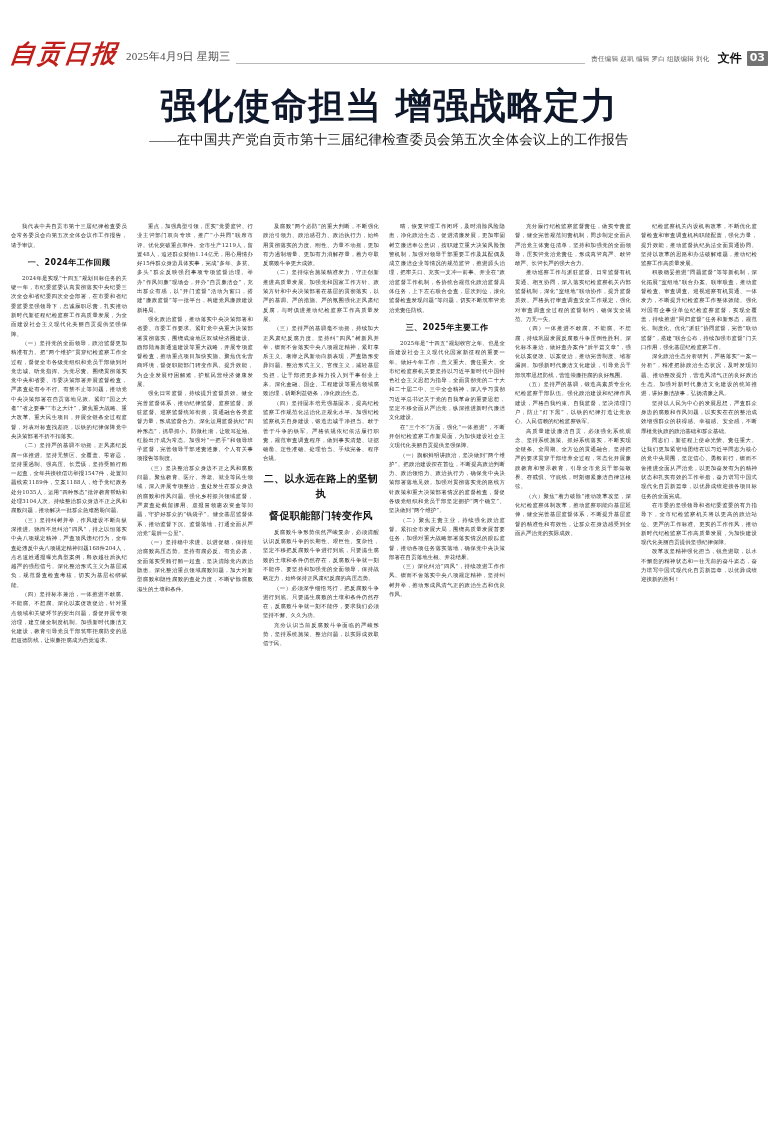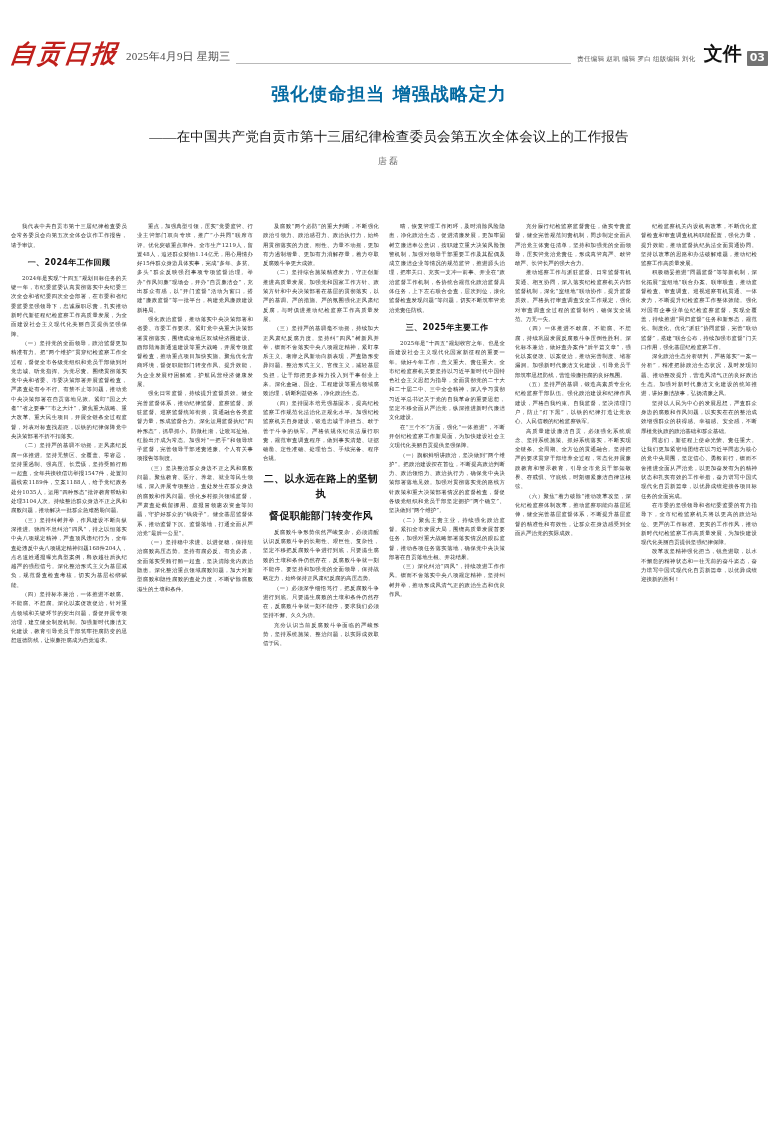--- a/index.html
+++ b/index.html
@@ -46,21 +46,21 @@
     height:1px;
   }
   .mast-credits{
     font-size:6.5px;
     color:#555;
     padding:0 0 6px 0;
     white-space:nowrap;
     letter-spacing:.3px;
   }
   .mast-doc{
-    font-size:19px;
+    font-size:12px;
     font-weight:bold;
     color:#111;
     padding:0 5px 3px 8px;
     white-space:nowrap;
   }
   .page-badge{
     background:#737373;
     color:#fff;
     font-size:11px;
     font-weight:bold;
@@ -73,27 +73,27 @@
   }
 
   
   .head-wrap{
     margin:12px 16px 0 16px;
     text-align:center;
   }
   .headline{
     font-family:"DejaVu Sans","Liberation Sans",sans-serif;
     font-weight:bold;
-    font-size:18px;
+    font-size:36px;
     line-height:1.32;
     letter-spacing:1px;
-    color:#0369a1;
+    color:#0f172a;
   }
   .subhead{
-    margin-top:22px;
+    margin-top:1px;
     font-size:13.5px;
     letter-spacing:.2px;
     color:#1a1a1a;
     white-space:nowrap;
   }
   .subdate{
     margin-top:6px;
     font-size:10px;
     color:#1a1a1a;
   }
@@ -154,21 +154,20 @@
   <div class="mast-date">2025年4月9日 星期三</div>
   <div class="mast-rule"></div>
   <div class="mast-credits">责任编辑 赵凯   编辑 罗白   组版编辑 刘化</div>
   <div class="mast-doc">文件</div>
   <div class="page-badge">03</div>
 </div>
 
 <div class="head-wrap">
   <div class="headline">强化使命担当  增强战略定力</div>
   <div class="subhead">——在中国共产党自贡市第十三届纪律检查委员会第五次全体会议上的工作报告</div>
-  <div class="byline">唐磊</div>
 </div>
 
 <div class="cols" id="cols">
     <div class="col">
       <p class="ptext">我代表中共自贡市第十三届纪律检查委员会常务委员会向第五次全体会议作工作报告，请予审议。</p>
       <div class="sec-h">一、2024年工作回顾</div>
       <p class="ptext">2024年是实现“十四五”规划目标任务的关键一年，市纪委监委认真贯彻落实中央纪委三次全会和省纪委四次全会部署，在市委和省纪委监委坚强领导下，忠诚履职尽责，扎实推动新时代新征程纪检监察工作高质量发展，为全面建设社会主义现代化美丽自贡提供坚强保障。</p>
       <p class="ptext">（一）坚持党的全面领导，政治监督更加精准有力。把“两个维护”贯穿纪检监察工作全过程，督促全市各级党组织和党员干部做到对党忠诚、听党指挥、为党尽责。围绕贯彻落实党中央和省委、市委决策部署开展监督检查，严肃查处有令不行、有禁不止等问题，推动党中央决策部署在自贡落地见效。紧盯“国之大者”“省之要事”“市之大计”，聚焦重大战略、重大改革、重大民生项目，开展全链条全过程监督，对表对标查找差距，以铁的纪律保障党中央决策部署不折不扣落实。</p>
       <p class="ptext">（二）坚持严的基调不动摇，正风肃纪反腐一体推进。坚持无禁区、全覆盖、零容忍，坚持重遏制、强高压、长震慑，坚持受贿行贿一起查，全年共接收信访举报1547件，处置问题线索1189件，立案1188人，给予党纪政务处分1035人，运用“四种形态”批评教育帮助和处理3104人次。持续整治群众身边不正之风和腐败问题，推动解决一批群众急难愁盼问题。</p>
       <p class="ptext">（三）坚持纠树并举，作风建设不断向纵深推进。驰而不息纠治“四风”，持之以恒落实中央八项规定精神，严查顶风违纪行为，全年查处违反中央八项规定精神问题168件204人，点名道姓通报曝光典型案例，释放越往后执纪越严的强烈信号。深化整治形式主义为基层减负，规范督查检查考核，切实为基层松绑赋能。</p>

